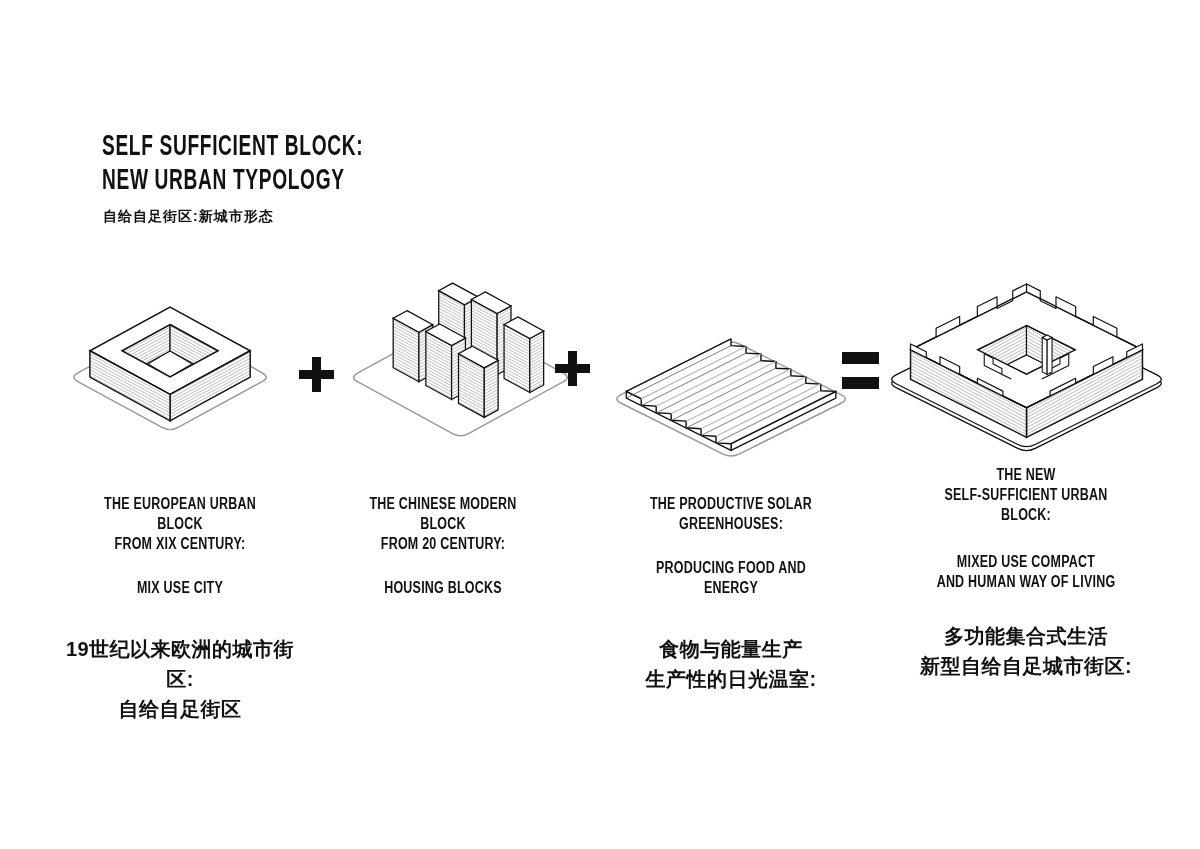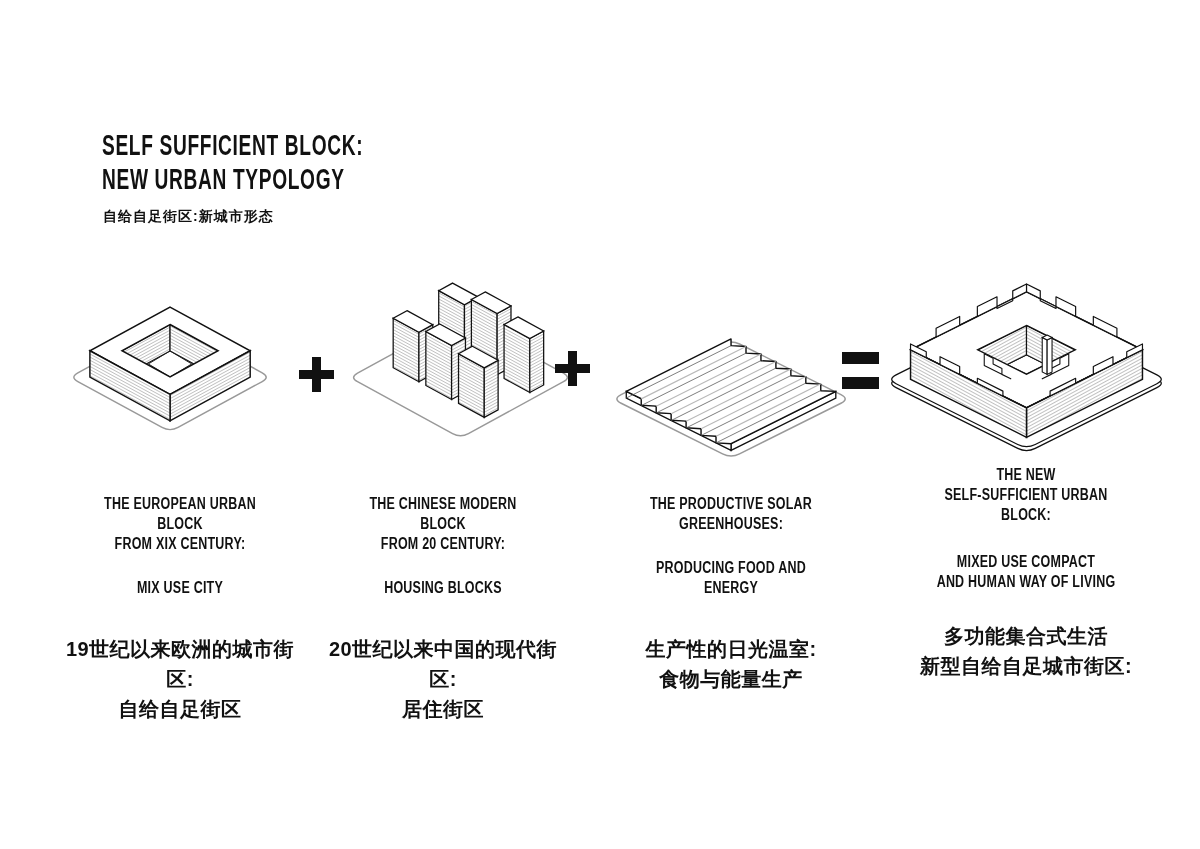--- a/index.html
+++ b/index.html
@@ -202,38 +202,34 @@
 
   <div class="col" style="left:318px;top:494px;width:250px;">
     <div class="en">
       <div>THE CHINESE MODERN BLOCK</div>
       <div>FROM 20 CENTURY:</div>
     </div>
     <div class="en" style="margin-top:24px;">
       <div>HOUSING BLOCKS</div>
       <div></div>
     </div>
-    <div class="zh" style="margin-top:36px;">
-      <div>20世纪以来中国的现代街区:</div>
-      <div>居住街区</div>
-    </div>
   </div>
 
   <div class="col" style="left:606px;top:494px;width:250px;">
     <div class="en">
       <div>THE PRODUCTIVE SOLAR</div>
       <div>GREENHOUSES:</div>
     </div>
     <div class="en" style="margin-top:24px;">
       <div>PRODUCING FOOD AND ENERGY</div>
       <div></div>
     </div>
     <div class="zh" style="margin-top:36px;">
+      <div>食物与能量生产</div>
       <div>生产性的日光温室:</div>
-      <div>食物与能量生产</div>
     </div>
   </div>
 
   <div class="col" style="left:896px;top:465px;width:260px;">
     <div class="en">
       <div>THE NEW</div>
       <div>SELF-SUFFICIENT URBAN BLOCK:</div>
     </div>
     <div class="en" style="margin-top:27px;">
       <div>MIXED USE COMPACT</div>

